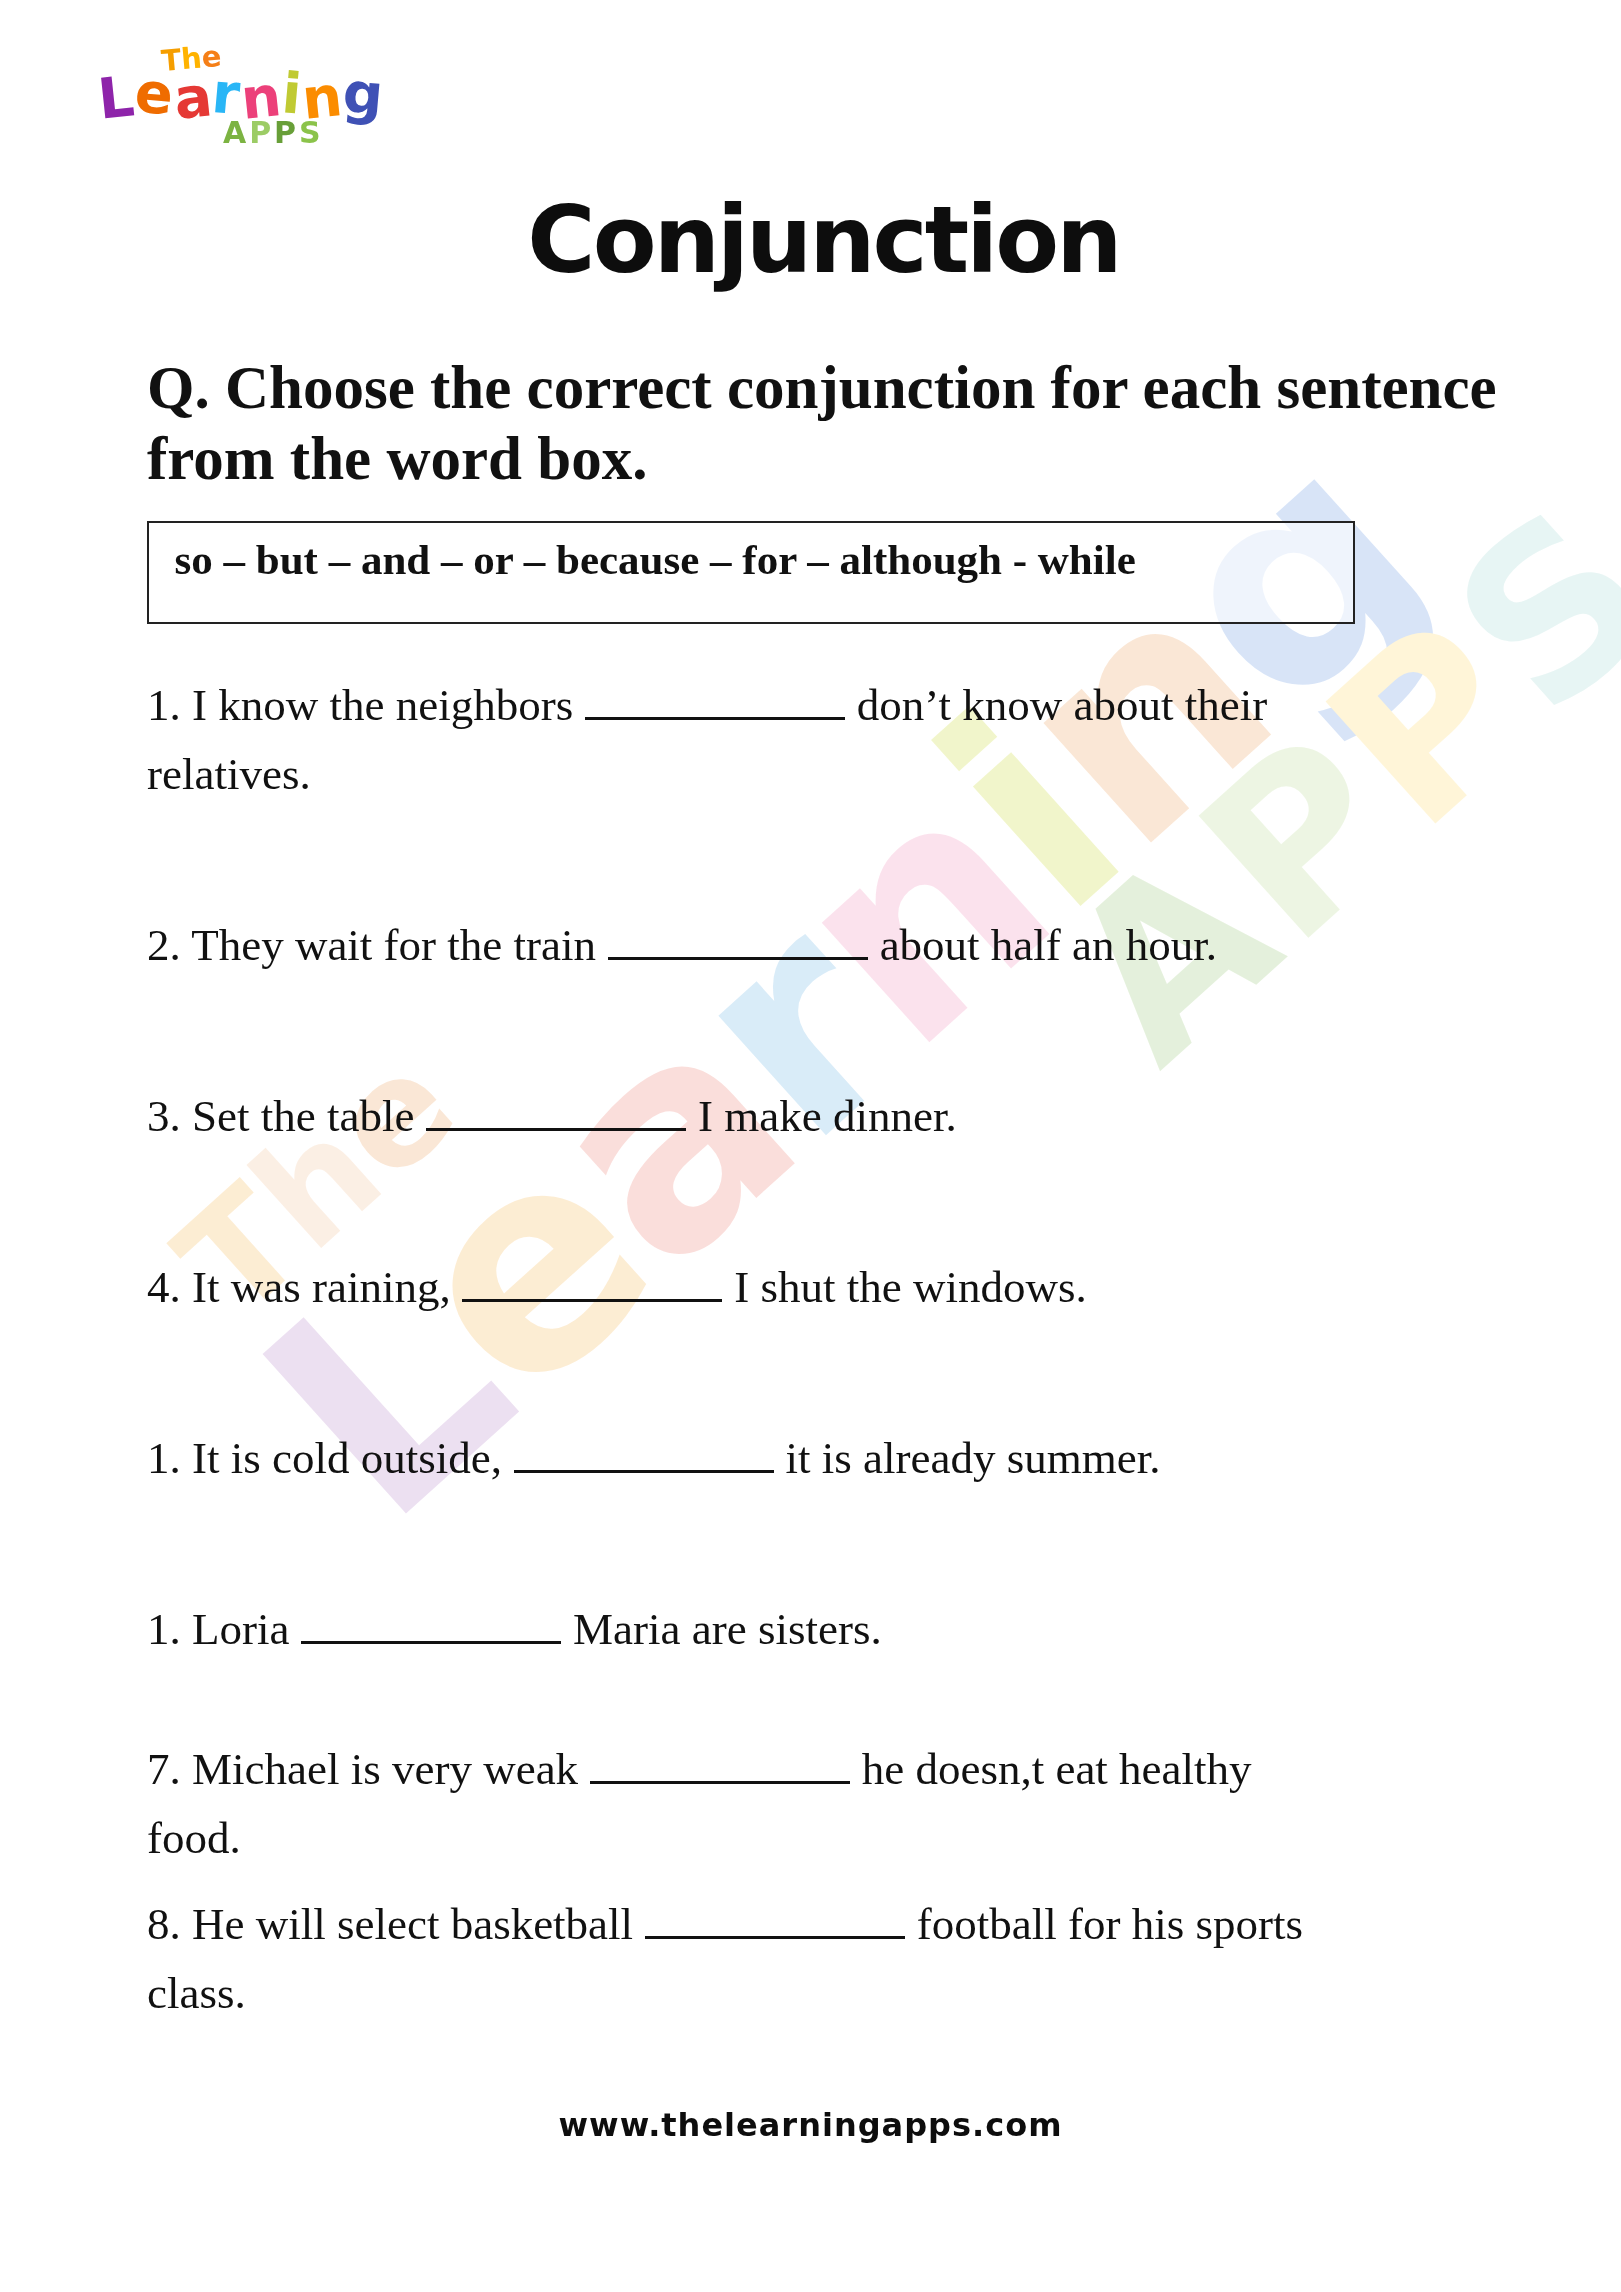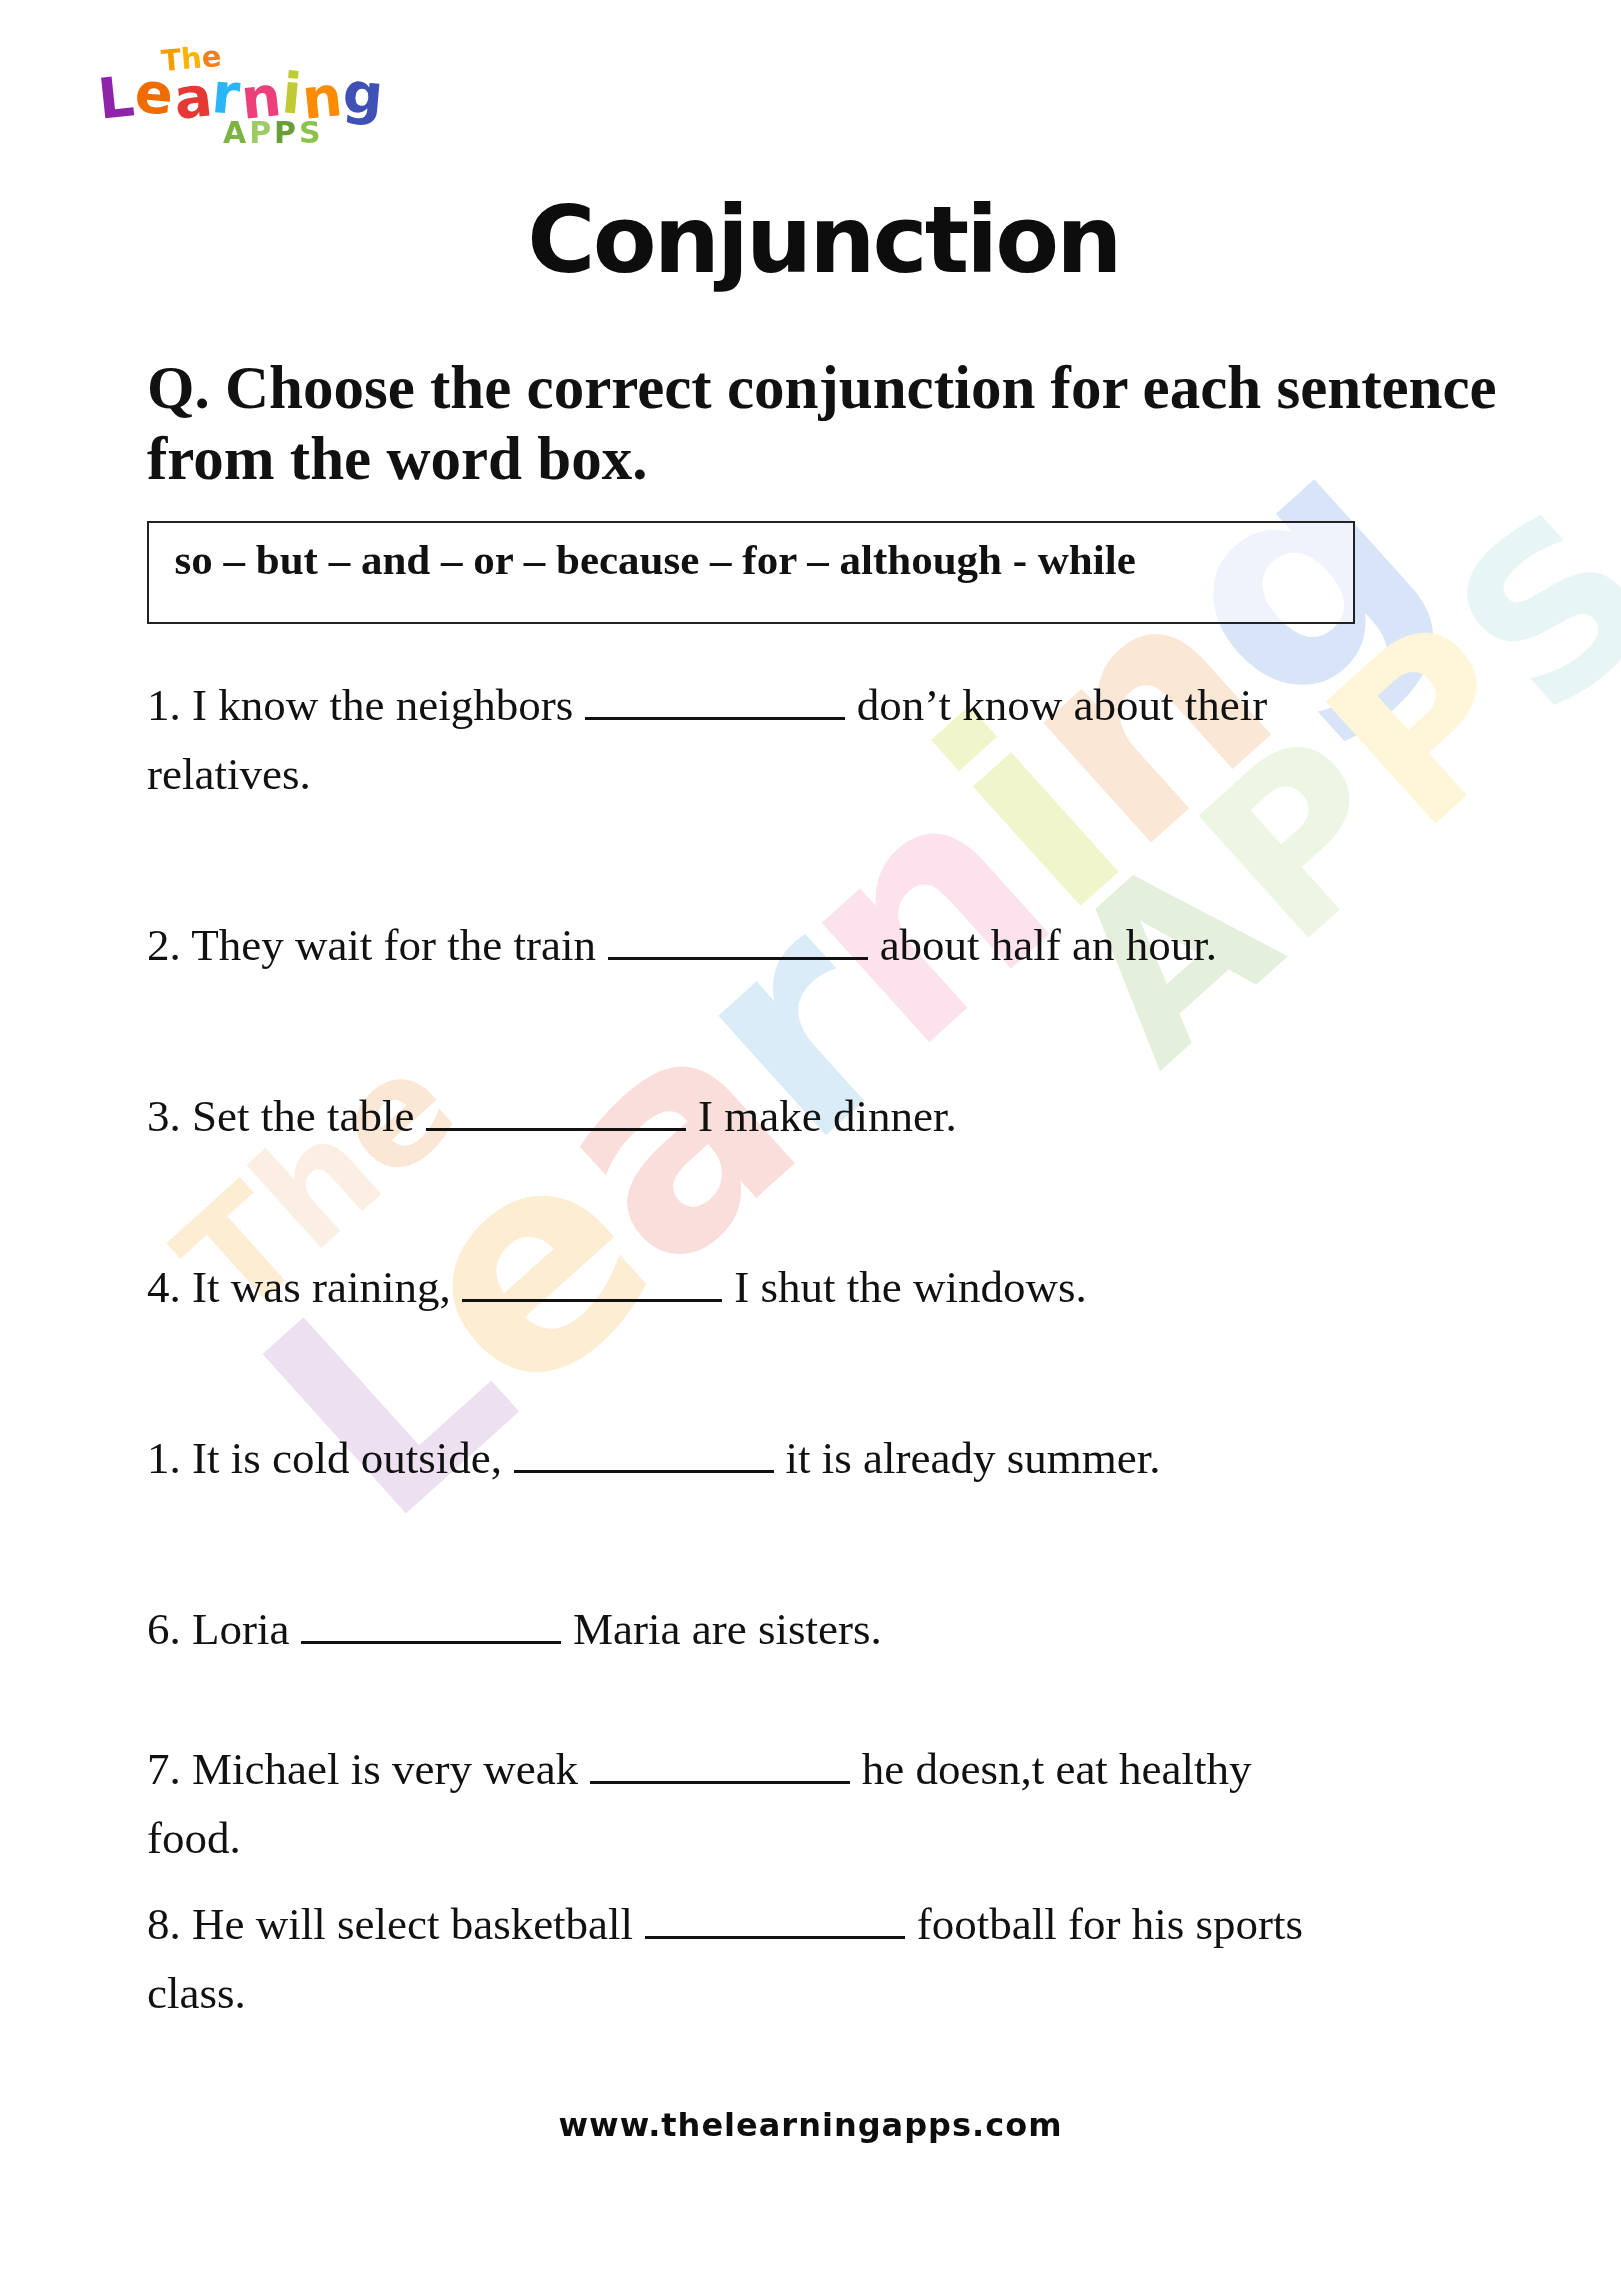--- a/index.html
+++ b/index.html
@@ -101,21 +101,21 @@
       <p class="sentence"><span class="l1"><span>1. I know the neighbors</span><span class="blank"></span><span>don’t know about their</span></span><span class="tail">relatives.</span></p>
 
       <p class="sentence"><span class="l1"><span>2. They wait for the train</span><span class="blank"></span><span>about half an hour.</span></span></p>
 
       <p class="sentence"><span class="l1"><span>3. Set the table</span><span class="blank"></span><span>I make dinner.</span></span></p>
 
       <p class="sentence"><span class="l1"><span>4. It was raining,</span><span class="blank"></span><span>I shut the windows.</span></span></p>
 
       <p class="sentence"><span class="l1"><span>1. It is cold outside,</span><span class="blank"></span><span>it is already summer.</span></span></p>
 
-      <p class="sentence tight"><span class="l1"><span>6. Loria</span><span class="blank"></span><span>Maria are sisters.</span></span></p>
+      <p class="sentence tight"><span class="l1"><span>1. Loria</span><span class="blank"></span><span>Maria are sisters.</span></span></p>
 
       <p class="sentence snug"><span class="l1"><span>7. Michael is very weak</span><span class="blank"></span><span>he doesn,t eat healthy</span></span><span class="tail">food.</span></p>
 
       <p class="sentence"><span class="l1"><span>8. He will select basketball</span><span class="blank"></span><span>football for his sports</span></span><span class="tail">class.</span></p>
 
     </div>
   </div>
 
   <div class="footer">www.thelearningapps.com</div>
 </div>

